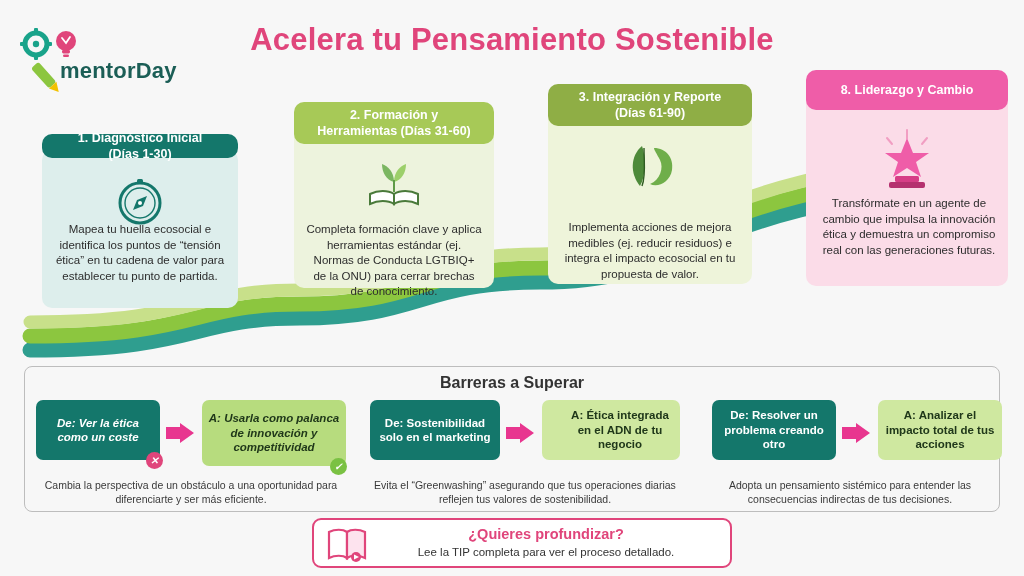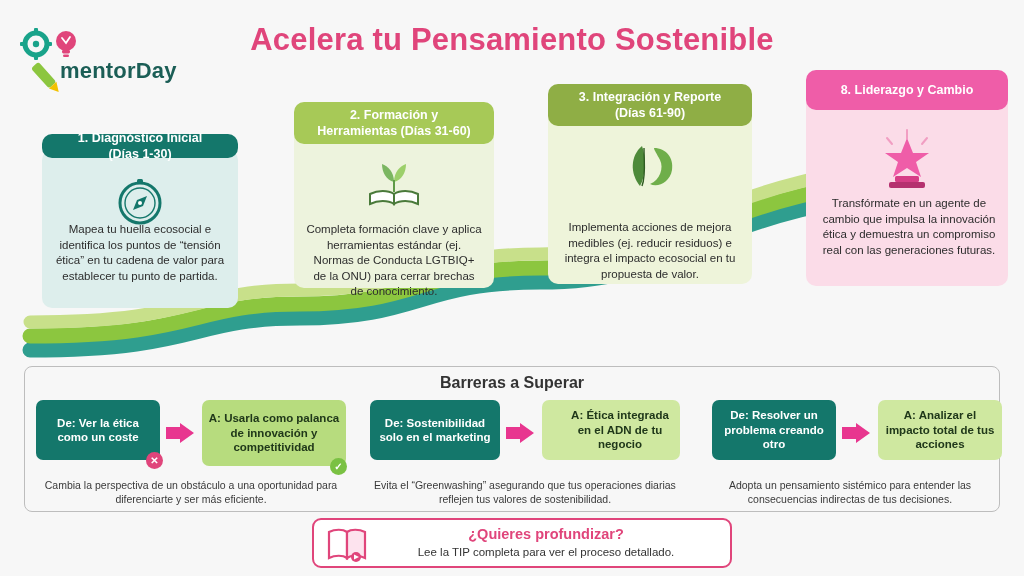--- a/index.html
+++ b/index.html
@@ -218,21 +218,21 @@
       <rect x="20" y="48" width="24" height="6" rx="1.5" fill="#d63e86"></rect>
       <rect x="14" y="54" width="36" height="6" rx="2" fill="#b5316f"></rect>
     </svg>
   </div>
   <div class="card-body" id="card4-body">Transfórmate en un agente de cambio que impulsa la innovación ética y demuestra un compromiso real con las generaciones futuras.</div>
 
   <div class="barriers"></div>
   <div class="barriers-title-bg" style="left:430px;width:170px;"></div>
   <div class="barriers-title">Barreras a Superar</div>
 
-  <div class="bgroup" style="left:36px;width:310px;">
+  <div class="bgroup" style="left:36px;width:310px;font-style:italic;">
     <div class="chip chip-from" style="left:0;width:124px;height:60px;">De: Ver la ética como un coste</div>
     <svg class="arrow" style="left:130px;" viewBox="0 0 30 22">
       <polygon points="0,5 14,5 14,1 28,11 14,21 14,17 0,17" fill="#e8368f"></polygon>
     </svg>
     <div class="chip chip-to-green" style="left:166px;width:144px;height:66px;">A: Usarla como palanca de innovación y competitividad</div>
     <div class="badge" style="left:110px;top:52px;background:#e0457b;">✕</div>
     <div class="badge" style="left:294px;top:58px;background:#7ac143;">✓</div>
   </div>
   <div class="bnote" style="left:36px;top:478px;width:310px;">Cambia la perspectiva de un obstáculo a una oportunidad para diferenciarte y ser más eficiente.</div>
 

